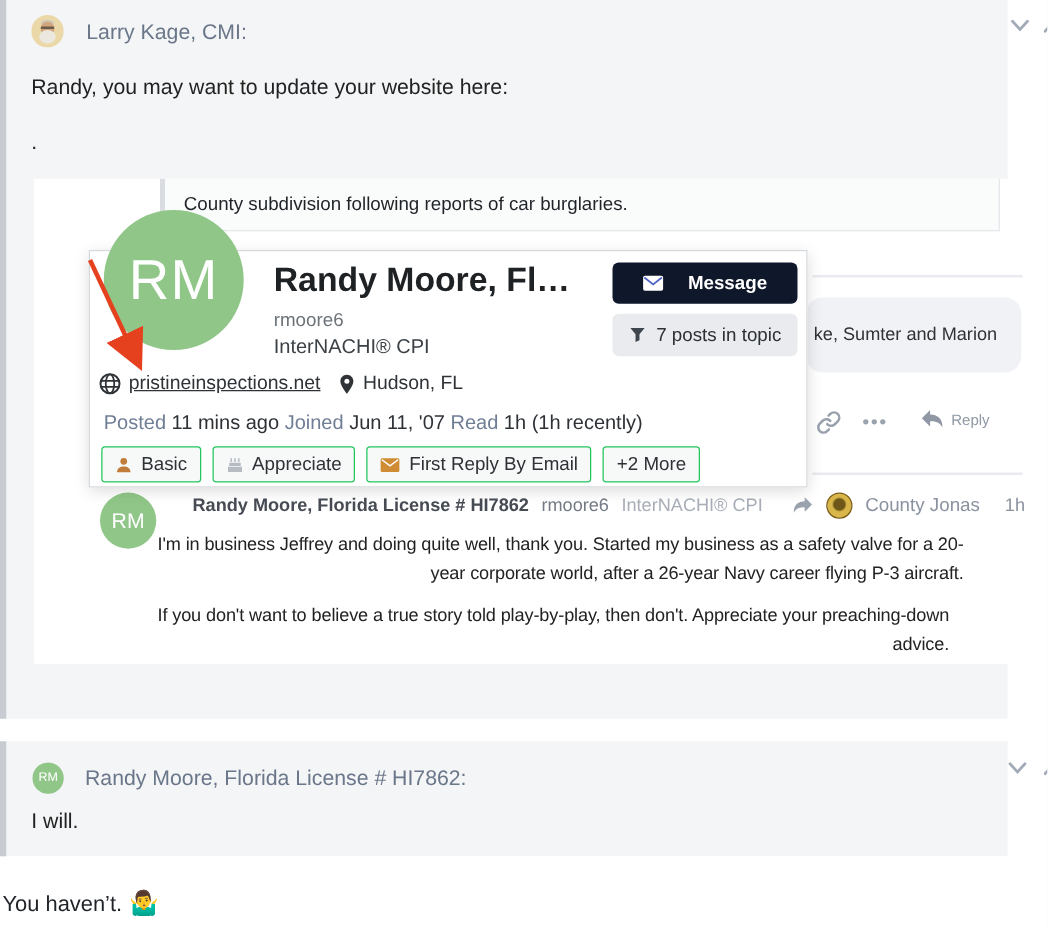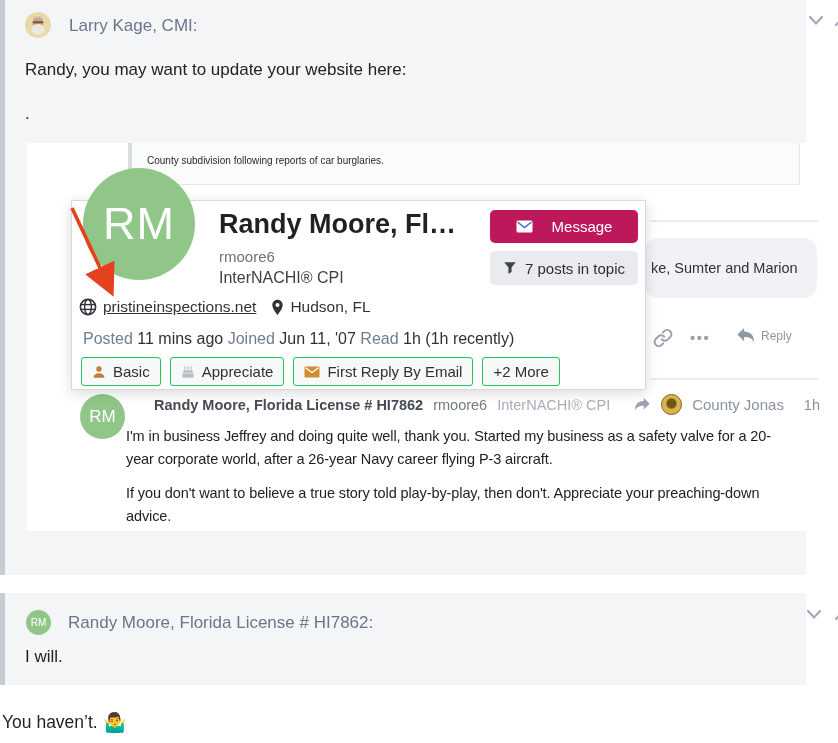--- a/index.html
+++ b/index.html
@@ -1,32 +1,32 @@
 <!DOCTYPE html>
 <html><head>
 <meta charset="utf-8">
 <style>
   html,body{margin:0;padding:0;background:#fff;}
   .canvas{position:relative;width:838px;height:743px;background:#fff;overflow:hidden;
           font-family:"Liberation Sans",sans-serif;color:#222;}
   .abs{position:absolute;}
-  .quote{position:absolute;left:0;width:806px;background:#f4f5f6;border-left:5px solid #c8ccd2;box-sizing:border-box;}
+  .quote{position:absolute;left:0;width:806px;background:#f4f5f6;border-left:5px solid #c8ccd2;box-sizing:border-box;text-align:right;}
   .qhead{color:#6a7689;font-size:17px;white-space:nowrap;}
   .qbody{color:#222;font-size:17px;}
   .avatar{border-radius:50%;background:#90c788;color:#fff;display:flex;align-items:center;justify-content:center;
           font-family:"Liberation Sans",sans-serif;}
   .shot{position:absolute;left:22px;top:143px;width:793px;height:388px;background:#fff;overflow:hidden;}
   .inq{position:absolute;left:101px;top:-12px;width:672px;height:54px;background:#fafbfb;
        border:1px solid #e5e7ea;border-left:4px solid #d9dde1;box-sizing:border-box;}
   .sep{position:absolute;height:2px;background:#e9ebee;}
   .snippetbox{position:absolute;background:#f1f2f5;border-radius:13px;}
   .card{position:absolute;background:#fff;border:1px solid #d7dadd;box-shadow:0 3px 12px rgba(0,0,0,.15);
         box-sizing:border-box;z-index:10;}
-  .btn-blue{background:#be185d;border-radius:5px;display:flex;align-items:center;justify-content:center;gap:19px;
-            color:#fff;font-size:15px;cursor:pointer;}
+  .btn-blue{background:#0f172a;border-radius:5px;display:flex;align-items:center;justify-content:center;gap:19px;
+            color:#fff;font-size:15px;cursor:pointer;font-weight:bold;}
   .btn-gray{background:#e9ebee;border-radius:5px;display:flex;align-items:center;justify-content:center;gap:8px;
             color:#2c3034;font-size:15px;cursor:pointer;}
   .chip{height:29px;display:inline-flex;align-items:center;gap:7px;padding:0 10px;background:#f7f8f8;
         border:1px solid #22c55e;border-radius:3px;font-size:15px;color:#2e3236;box-sizing:border-box;cursor:pointer;}
   .stats{font-size:16px;white-space:nowrap;}
   .stats .lbl{color:#6f7d95;}
   .stats .val{color:#2e3236;}
   .muted{color:#8f98a4;}
   .nowrap{white-space:nowrap;}
   .postline{font-size:14.5px;letter-spacing:-0.1px;line-height:23px;color:#222;white-space:nowrap;}
@@ -54,21 +54,21 @@
     <svg class="abs" style="left:830px;top:13px;" width="12" height="14" viewBox="0 0 12 14">
       <polyline points="1,12 10,2.5" fill="none" stroke="#a2aab8" stroke-width="2.2" stroke-linecap="round"></polyline>
     </svg>
 
     <div class="abs qbody" style="left:20px;top:60px;">Randy, you may want to update your website here:</div>
     <div class="abs qbody" style="left:20px;top:104px;">.</div>
 
     <div class="shot">
 
       <div class="inq">
-        <div class="abs nowrap" style="left:15px;top:23px;font-size:10px;color:#1f2328;">County subdivision following reports of car burglaries.</div>
+        <div class="abs nowrap" style="left:15px;top:23px;font-size:15px;color:#1f2328;">County subdivision following reports of car burglaries.</div>
       </div>
 
       <div class="sep" style="left:623px;top:77px;width:168px;"></div>
       <div class="snippetbox" style="left:618px;top:95px;width:172px;height:60px;">
         <div class="abs nowrap" style="left:6px;top:22px;font-size:14.5px;color:#2e3236;">ke, Sumter and Marion</div>
       </div>
 
       <svg class="abs" style="left:626px;top:185px;" width="20" height="20" viewBox="0 0 24 24">
         <path d="M10.5 13.5a5 5 0 0 0 7.1.4l3-3a5 5 0 0 0-7.1-7.1L11.8 5.5" fill="none" stroke="#99a1ad" stroke-width="2.4" stroke-linecap="round"></path>
         <path d="M13.5 10.5a5 5 0 0 0-7.1-.4l-3 3a5 5 0 0 0 7.1 7.1l1.7-1.7" fill="none" stroke="#99a1ad" stroke-width="2.4" stroke-linecap="round"></path>

